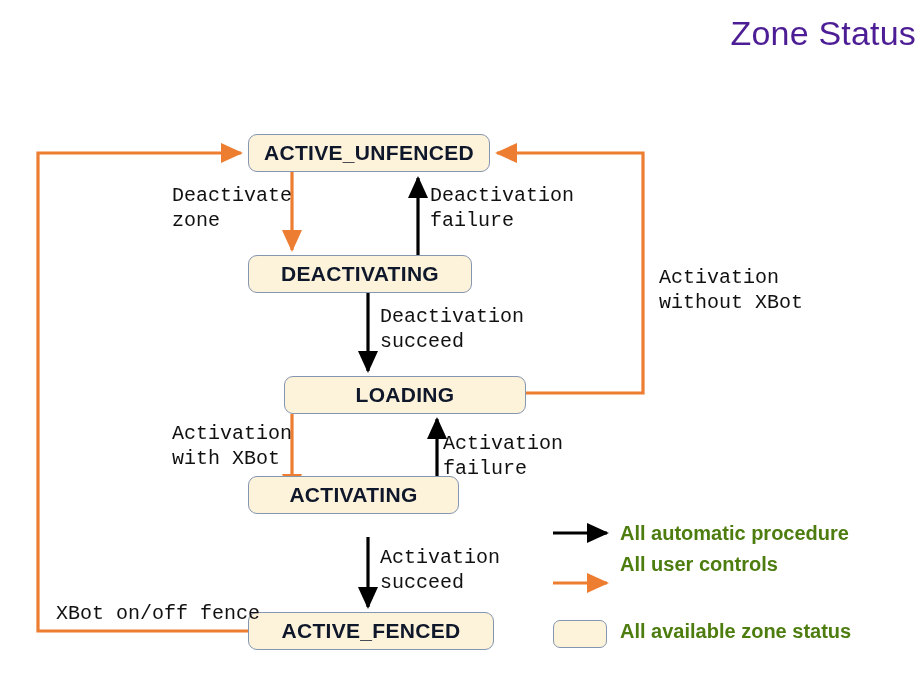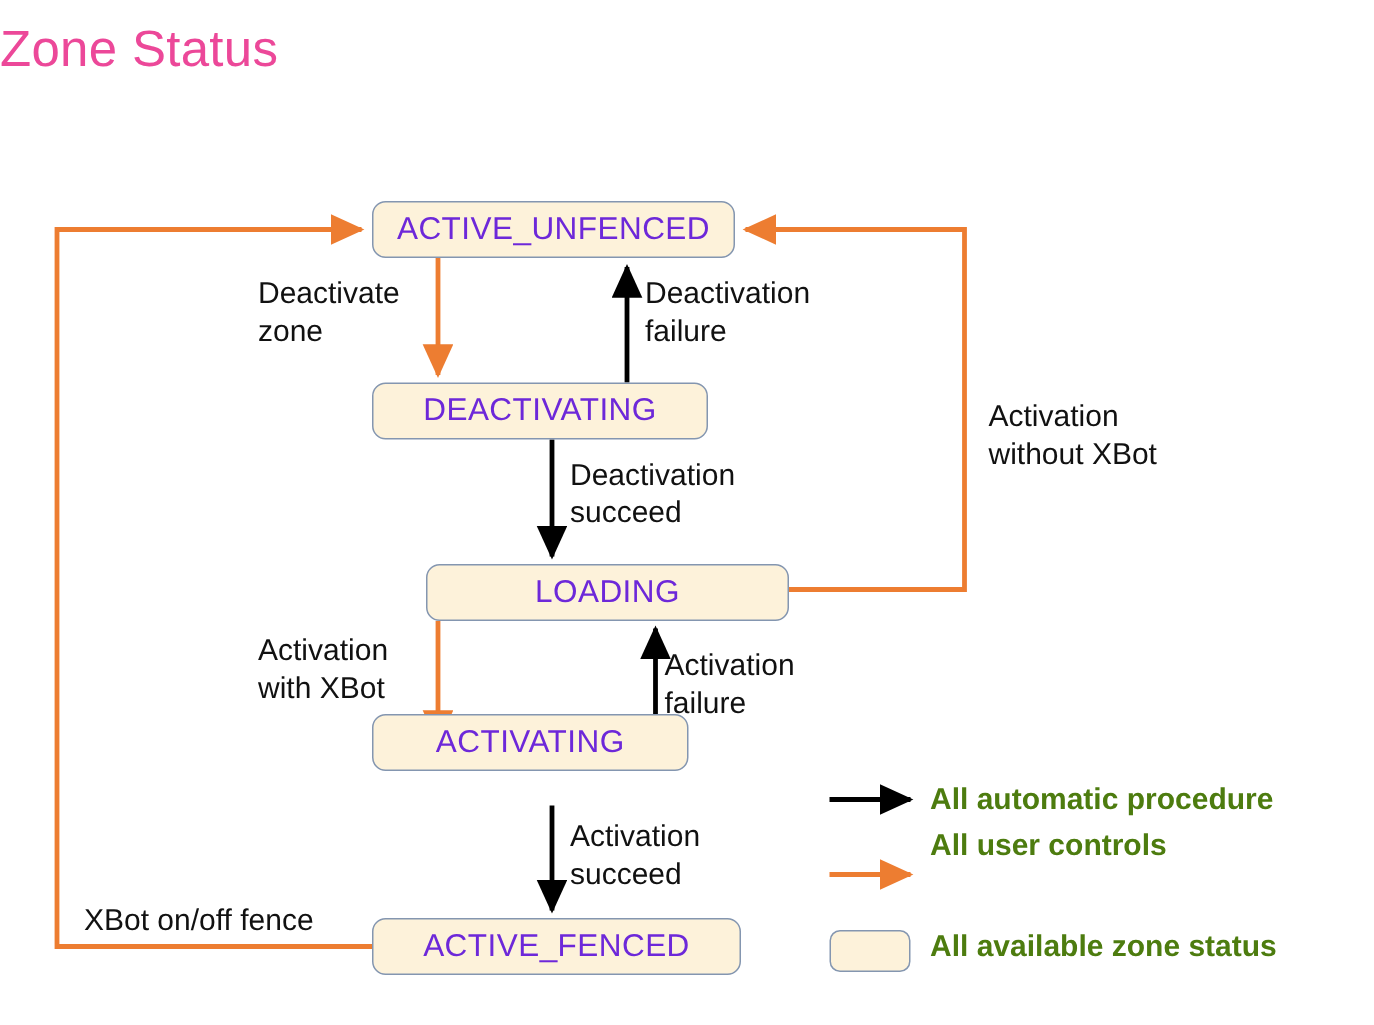--- a/index.html
+++ b/index.html
@@ -20,47 +20,48 @@
     left: 0;
     top: 0;
     width: 916px;
     height: 683px;
   }
   .page-title {
     position: absolute;
     left: 0;
     top: 14px;
     width: 916px;
-    text-align: left;
+    text-align: right;
     font-size: 34px;
     font-weight: 400;
-    color: #ec4899;
+    color: #4c1d95;
     letter-spacing: 0.2px;
   }
   .state-box {
     position: absolute;
     box-sizing: border-box;
     background: #FDF2DA;
     border: 1.6px solid #8496B0;
     border-radius: 9px;
     display: flex;
     align-items: center;
     justify-content: center;
     font-size: 21px;
-    font-weight: normal;
-    color: #6d28d9;
+    font-weight: bold;
+    color: #0f172a;
     letter-spacing: 0.3px;
   }
   .edge-label {
     position: absolute;
     font-size: 20px;
     font-weight: 400;
     line-height: 1.24;
     color: #111111;
     white-space: pre-line;
+    font-family: Liberation Mono, monospace;
   }
   .legend-label {
     position: absolute;
     font-size: 20px;
     font-weight: bold;
     color: #4d7c0f;
     white-space: nowrap;
   }
   .legend-swatch {
     position: absolute;

